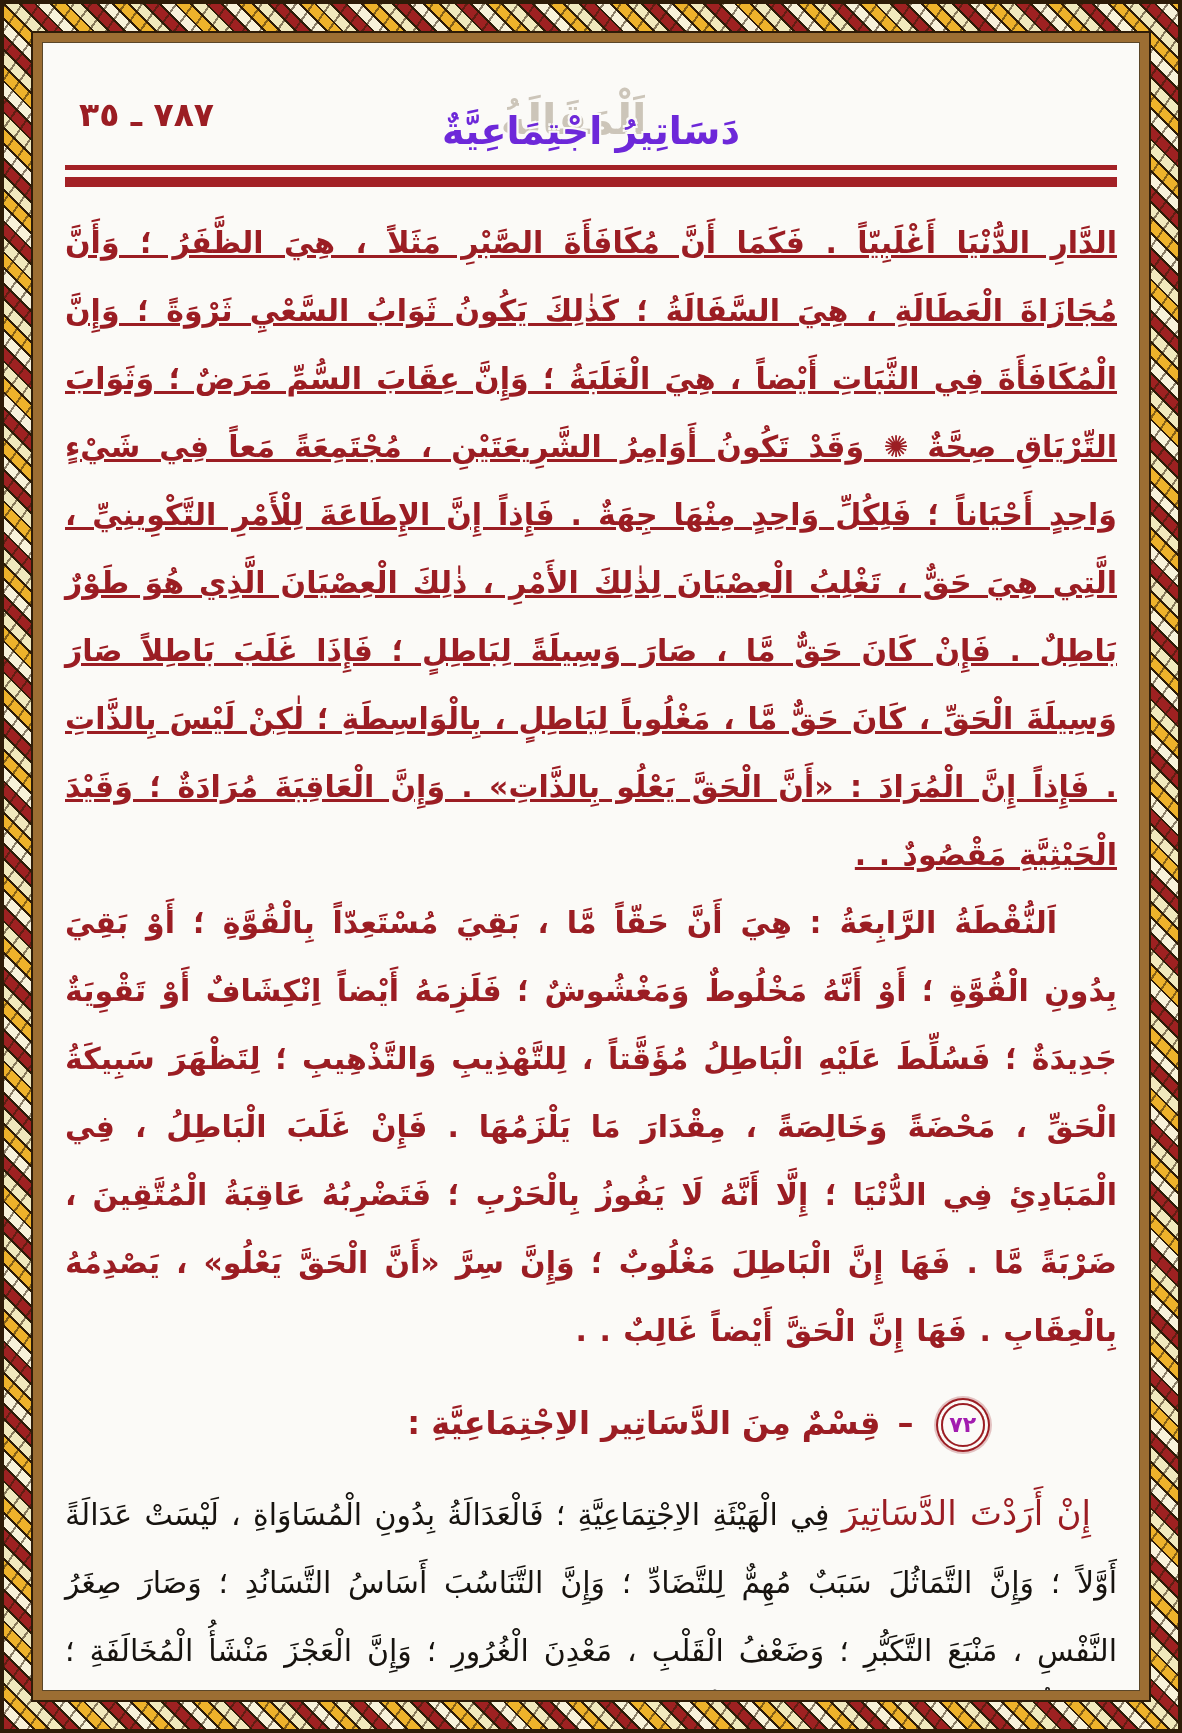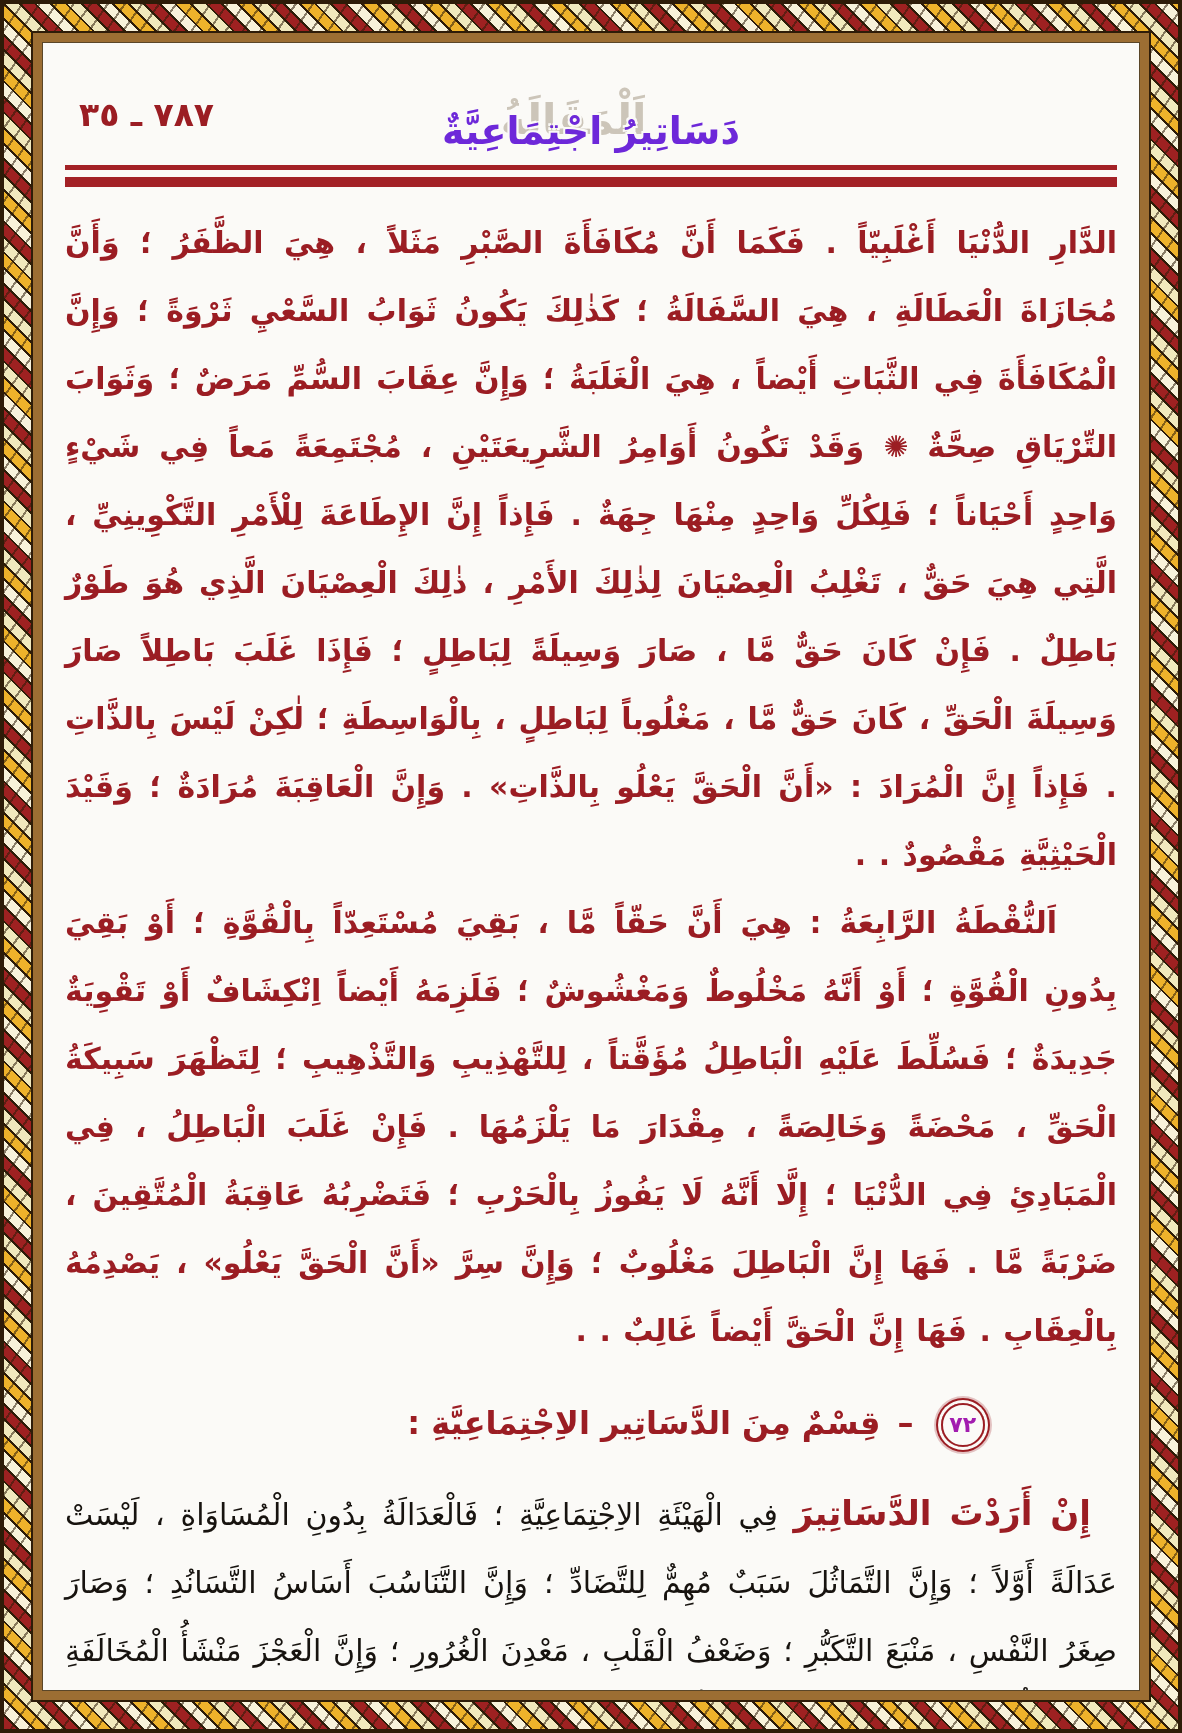--- a/index.html
+++ b/index.html
@@ -73,24 +73,24 @@
   .rule-thin  { height: 5px;  background: #a32126; margin-top: 6px; }
   .rule-thick { height: 10px; background: #a32126; margin-top: 7px; }
 
   
   .para {
     font-size: 30px; line-height: 68px;
     text-align: justify;
     color: #9b1d23; font-weight: bold;
     word-spacing: 2px;
   }
-  .para-1 { margin-top: 22px; }
+  .para-1 { margin-top: 22px; text-decoration: underline; }
   .para-2 { text-indent: 60px; }
   .para-3 { color: #17130f; font-weight: normal; text-indent: 26px; }
-  .lead-red { color: #9b1d23; font-weight: bold; font-size: 34px; }
+  .lead-red { color: #9b1d23; font-weight: normal; font-size: 34px; }
 
   
   .section-heading {
     margin-top: 26px; margin-bottom: 24px;
     text-align: center; padding-left: 210px;
     color: #9b1d23; font-weight: bold; font-size: 32px;
     line-height: 64px; white-space: nowrap;
   }
   .medallion {
     display: inline-flex; align-items: center; justify-content: center;

